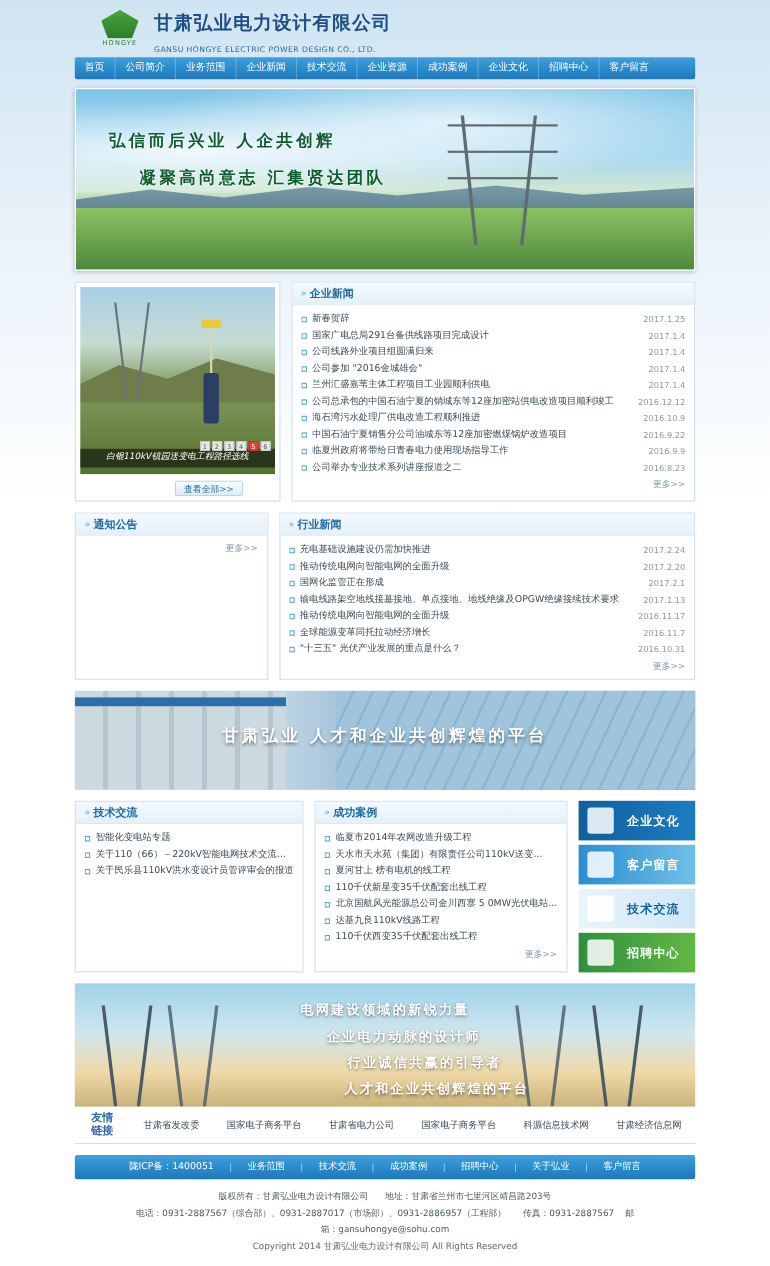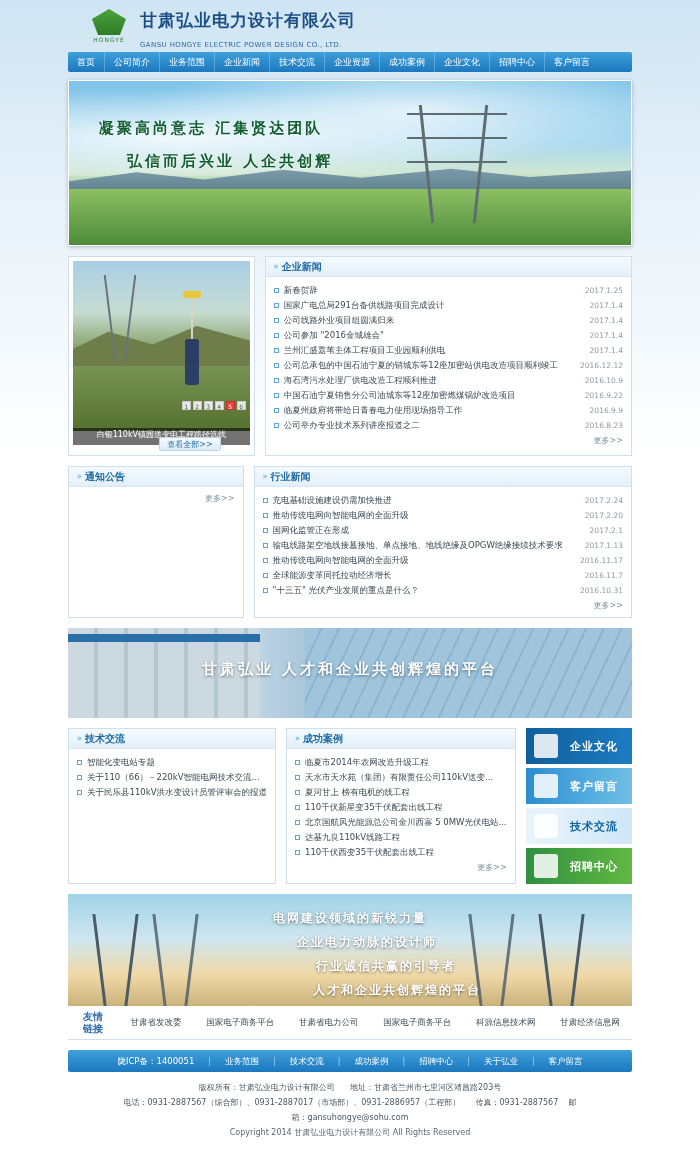--- a/index.html
+++ b/index.html
@@ -97,22 +97,22 @@
   }
   .photo .img .hill { position:absolute; left:0; top:28%; width:100%; height:34%;
     background:#6f7d4a; clip-path:polygon(0 70%,20% 40%,45% 62%,70% 30%,100% 55%,100% 100%,0 100%); }
   .photo .img .twr { position:absolute; left:26px; top:10px; width:40px; height:90px; }
   .photo .img .twr:before,.photo .img .twr:after { content:""; position:absolute; bottom:0; width:2px; height:86px; background:#6a737a; }
   .photo .img .twr:before { left:10px; transform:skewX(7deg);} .photo .img .twr:after { left:30px; transform:skewX(-7deg);}
   .photo .img .person { position:absolute; left:112px; top:78px; width:14px; height:46px; background:#2b3e66; border-radius:3px; }
   .photo .img .pole { position:absolute; left:118px; top:34px; width:2px; height:48px; background:#d6d6c0; }
   .photo .img .pole-top { position:absolute; left:110px; top:30px; width:18px; height:7px; background:#e8c83a; border-radius:2px; }
   .photo .cap {
-    position:absolute; left:4px; right:4px; top:171px; height:17px;
-    background:rgba(0,0,0,.55); color:#fff; font-size:8px; text-align:center; line-height:14px;
+    position:absolute; left:4px; right:4px; top:151px; height:17px;
+    background:rgba(0,0,0,.55); color:#fff; font-size:8px; text-align:center; line-height:14px;font-style:italic;
   }
   .photo .pager { position:absolute; right:8px; top:144px; display:flex; gap:2px; }
   .photo .pager span {
     width:9px; height:9px; font-size:6px; line-height:9px; text-align:center;
     background:#e9e9e9; color:#555; border:1px solid #c8c8c8;
   }
   .photo .pager span.on { background:#e8423c; color:#fff; border-color:#c2332e; }
   .photo .btn-all {
     position:absolute; left:90px; bottom:4px; width:62px; height:14px;
     background:linear-gradient(180deg,#f8fcff,#dcebf6); border:1px solid #b9d6e9;
@@ -225,22 +225,22 @@
   <div class="banner">
     <div class="sky-cloud"></div>
     <div class="mount"></div>
     <div class="field"></div>
     <div class="tower">
       <div class="arm" style="top:18px"></div>
       <div class="arm" style="top:42px"></div>
       <div class="arm" style="top:66px"></div>
     </div>
     <div class="banner-txt">
+      <div>弘信而后兴业  人企共创辉</div>
       <div>凝聚高尚意志  汇集贤达团队</div>
-      <div>弘信而后兴业  人企共创辉</div>
     </div>
   </div>
 
   <div class="row">
     <div class="photo">
       <div class="img">
         <div class="hill"></div>
         <div class="twr"></div>
         <div class="pole"></div>
         <div class="pole-top"></div>

